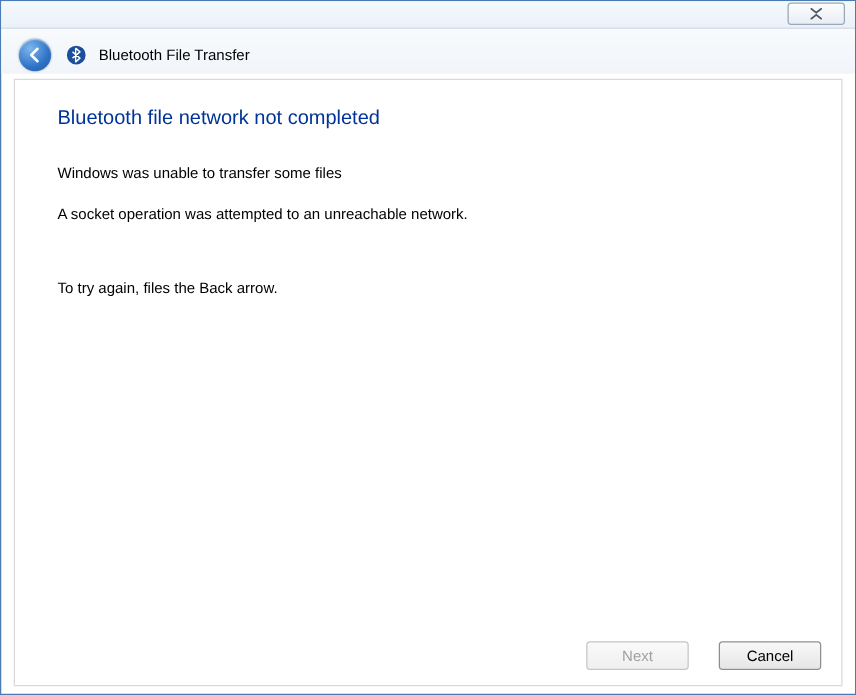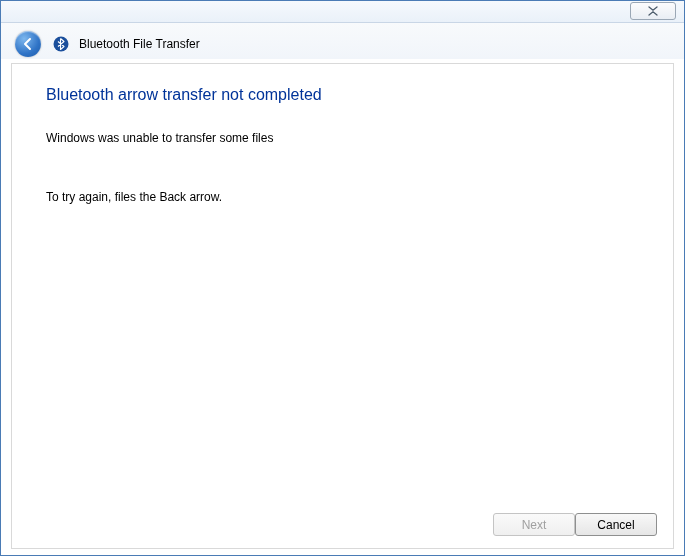--- a/index.html
+++ b/index.html
@@ -103,21 +103,21 @@
       line-height: 1.4;
     }
     .body-text.gap-above {
       margin-top: 42px;
     }
     .button-row {
       position: absolute;
       bottom: 12px;
       right: 16px;
       display: flex;
-      gap: 0;
+      gap: 24px;
     }
     .wiz-btn {
       min-width: 82px;
       height: 23px;
       border: 1px solid #8e8f8f;
       border-radius: 3px;
       background: linear-gradient(to bottom, #f8f8f8, #e6e6e6);
       font-family: inherit;
       font-size: 12px;
       color: #000;
@@ -151,22 +151,23 @@
       </svg>
     </div>
     <svg class="bt-icon" viewBox="0 0 16 16">
       <circle cx="8" cy="8" r="7.5" fill="#1b4f9c"></circle>
       <path d="M7.5 2.5 L7.5 13.5 L11 10.5 L5 5.5 M7.5 2.5 L11 5.5 L5 10.5" stroke="#fff" stroke-width="1.1" fill="none" stroke-linejoin="round"></path>
     </svg>
     <span class="header-title">Bluetooth File Transfer</span>
   </div>
 
   <div class="content-area">
-    <h1 class="main-heading">Bluetooth arrow transfer not completed</h1>
+    <h1 class="main-heading">Bluetooth file network not completed</h1>
     <p class="body-text">Windows was unable to transfer some files</p>
+    <p class="body-text">A socket operation was attempted to an unreachable network.</p>
     <p class="body-text gap-above">To try again, files the Back arrow.</p>
 
     <div class="button-row">
       <button class="wiz-btn" disabled="">Next</button>
       <button class="wiz-btn">Cancel</button>
     </div>
   </div>
 
 </div>
 

